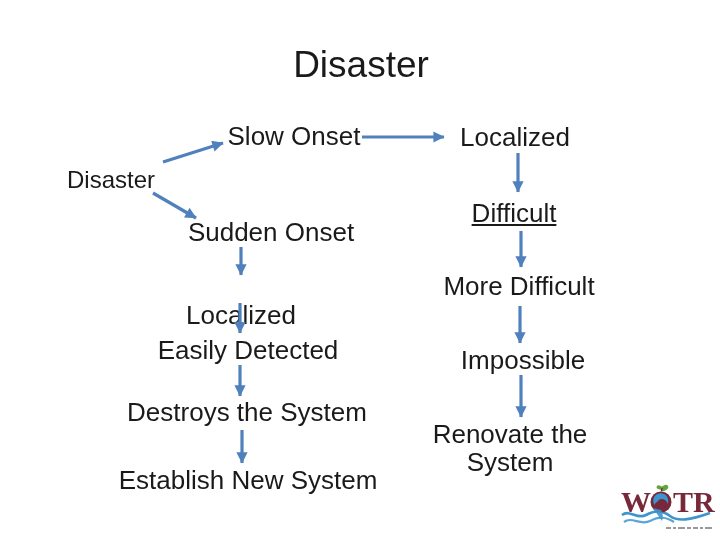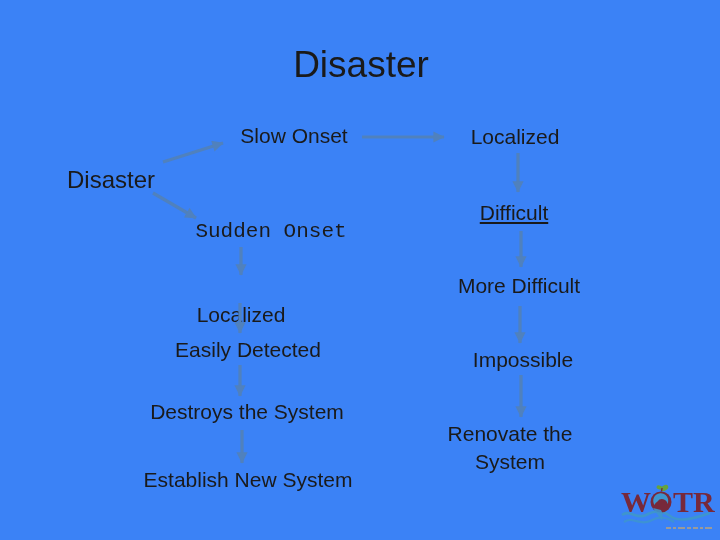--- a/index.html
+++ b/index.html
@@ -1,44 +1,44 @@
 <!DOCTYPE html>
 <html style="--ink: #1a1a1a; --arrow: #5081BD; --logo-maroon: #77293B; --logo-blue: #3E95CE; --logo-green: #65A33C;"><head>
 <meta charset="utf-8">
 <style>
   html,body{margin:0;padding:0;background:#e8e8e8;}
   .slide{
     position:relative;
     width:720px;height:540px;
-    background:#3b82f6;
+    background:#ffffff;
     overflow:hidden;
     font-family:"Liberation Sans","DejaVu Sans",sans-serif;
     color:var(--ink,#1a1a1a);
     margin:0 auto;
   }
   .node{
     position:absolute;
-    font-size:21px;
+    font-size:26px;
     line-height:24px;
     white-space:nowrap;
     transform:translateX(-50%);
     color:var(--ink,#1a1a1a);
   }
   .title{
     left:361px;top:44px;
     font-size:37px;line-height:42px;
   }
   .root{
     left:67px;top:166px;
     transform:none;
     font-size:24px;line-height:27px;
   }
   .slow-onset{left:294px;top:124px;}
   .widespread{left:515px;top:125px;}
-  .sudden-onset{left:271px;top:220px;font-family:Liberation Mono, monospace;}
+  .sudden-onset{left:271px;top:220px;}
   .difficult{left:514px;top:201px;text-decoration:underline;}
   .localized{left:241px;top:278px;margin-top:25px;}
   .more-difficult{left:519px;top:274px;}
   .easily-detected{left:248px;top:338px;}
   .impossible{left:523px;top:348px;text-align:right;}
   .destroys{left:247px;top:400px;}
   .renovate{
     left:510px;top:420px;
     width:170px;margin-left:-85px;
     transform:none;

